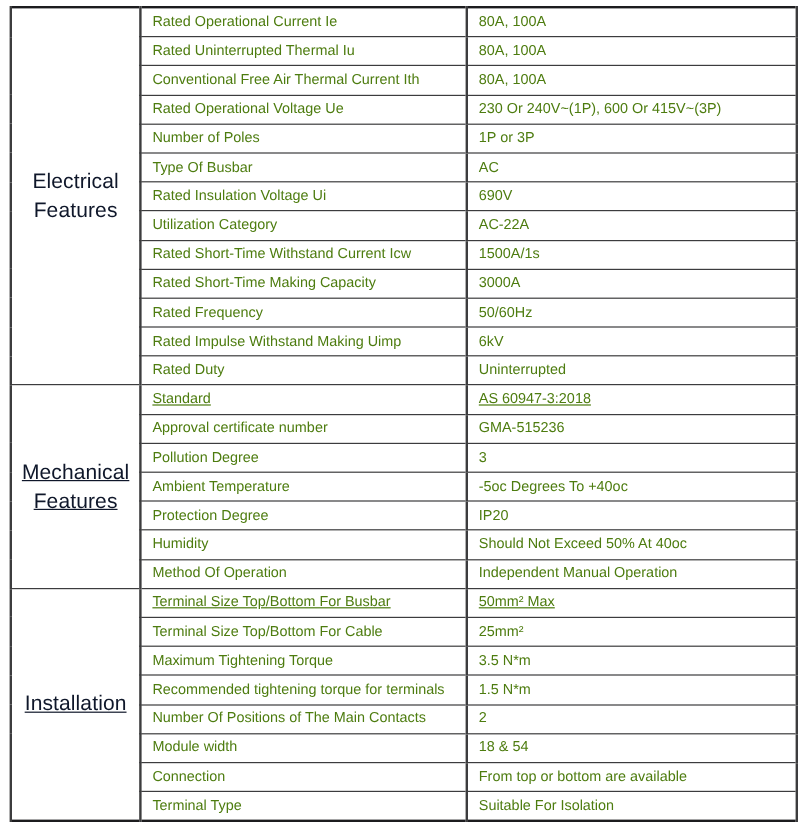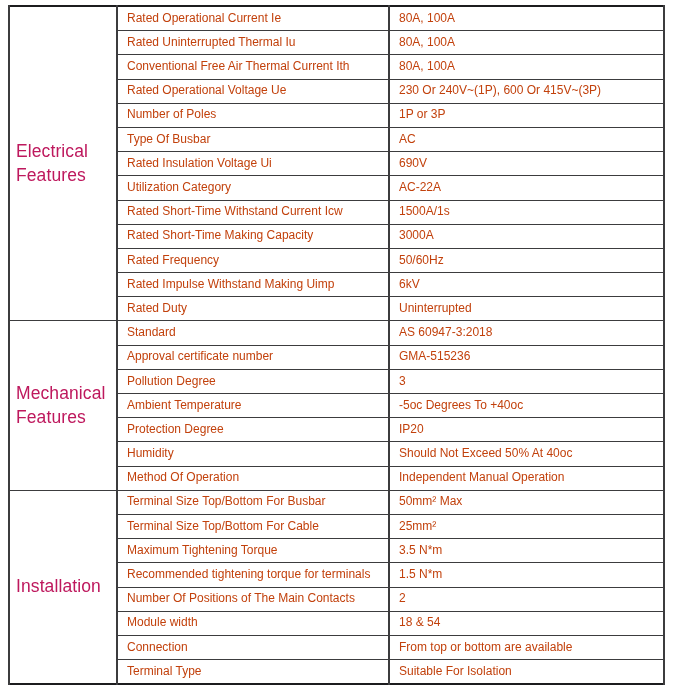--- a/index.html
+++ b/index.html
@@ -24,40 +24,41 @@
   table.spec col.c-cat   { width: 108px; }
   table.spec col.c-param { width: 272px; }
   table.spec col.c-val   { width: 275px; }
   table.spec td {
     border-top: 1px solid #3c3c3e;
     border-bottom: 1px solid #3c3c3e;
     border-left: 2px solid #3c3c3e;
     border-right: 2px solid #3c3c3e;
     height: 23.2px;
     vertical-align: middle;
-    color: #c2410c;
+    color: #4d7c0f;
     font-size: 12px;
     line-height: 1.15;
     padding: 0 4px 0 9px;
     overflow: hidden;
     white-space: nowrap;
   }
   table.spec td.cat {
-    text-align: left;
+    text-align: center;
     font-size: 17.5px;
     line-height: 1.35;
     padding: 0 6px;
     white-space: normal;
-    color: #be185d;
+    color: #0f172a;
     letter-spacing: 0.1px;
     margin-top: 24px;
   }
   
   tr.section-start > td {
     border-top: 1.5px solid #2a2a2c;
+    text-decoration: underline;
   }
 </style>
 </head>
 <body>
 
 <div class="page">
   <table class="spec">
     <colgroup>
       <col class="c-cat">
         <col class="c-param">

